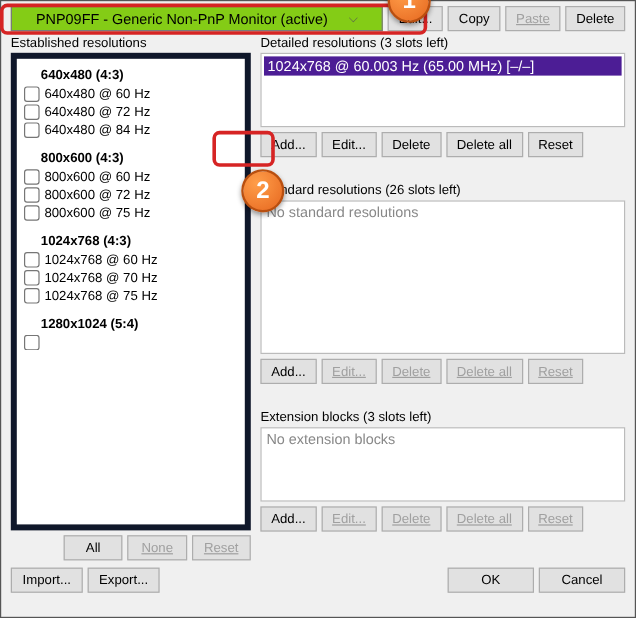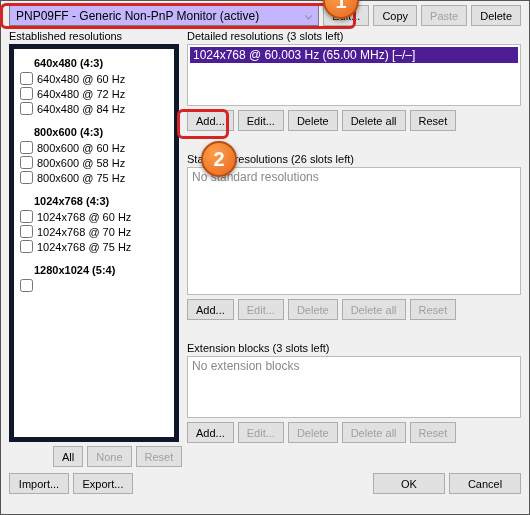--- a/index.html
+++ b/index.html
@@ -5,26 +5,26 @@
 * { box-sizing: border-box; margin: 0; padding: 0; }
 body { font-family: "Segoe UI", Tahoma, sans-serif; font-size: 11px; background: #fff; width: 530px; height: 515px; overflow: hidden; }
 .window { border: 1px solid #555; width: 530px; height: 515px; background: #f0f0f0; display: flex; flex-direction: column; }
 .titlebar { height: 30px; background: #fff; display: flex; align-items: center; border-bottom: 1px solid #ddd; }
 .title-icon { width: 16px; height: 11px; background: linear-gradient(to bottom, #5ab4e8, #2980c9); margin: 0 6px 0 8px; border: 1px solid #333; }
 .title { flex: 1; font-size: 12px; color: #000; }
 .winbtns { display: flex; }
 .winbtn { width: 45px; height: 29px; display: flex; align-items: center; justify-content: center; font-size: 13px; color: #000; }
 .content { flex: 1; padding: 4px 8px 8px 8px; position: relative; }
 .toprow { display: flex; gap: 4px; margin-bottom: 4px; }
-.monitor-select { flex: 1; height: 21px; border: 1px solid #7a7a7a; background: #c4b5fd; display: flex; align-items: center; padding: 0 6px; position: relative; font-size: 12px; }
+.monitor-select { flex: 1; height: 21px; border: 1px solid #7a7a7a; background: #84cc16; display: flex; align-items: center; padding: 0 20px; position: relative; font-size: 12px; }
 .monitor-select .chev { margin-left: auto; font-size: 10px; color: #555; }
 .btn { height: 21px; padding: 0 8px; border: 1px solid #adadad; background: #e1e1e1; font-size: 11px; display: inline-flex; align-items: center; justify-content: center; cursor: default; }
-.btn.disabled { color: #a0a0a0; }
+.btn.disabled { color: #a0a0a0; text-decoration: underline; }
 .columns { display: flex; gap: 8px; }
-.leftcol { width: 170px; }
+.leftcol { width: 200px; }
 .rightcol { flex: 1; }
 .section-label { font-size: 11px; color: #000; margin-bottom: 2px; }
 .leftbox { border: 5px solid #0f172a; background: #fff; height: 398px; padding: 4px 6px; overflow: hidden; }
 .res-head { font-weight: bold; padding: 4px 0 2px 14px; }
 .res-item { display: flex; align-items: center; padding: 1px 0; }
 .res-item input[type="checkbox"] { width: 13px; height: 13px; margin-right: 4px; }
 .leftbtns { display: flex; gap: 4px; margin-top: 4px; padding-left: 44px; }
 .leftbtns .btn { flex: 1; }
 .rightbox { border: 1px solid #bbb; background: #fff; padding: 2px; overflow: hidden; }
 .detailed-box { height: 62px; }
@@ -77,21 +77,21 @@
               <span>640x480 @ 84 Hz</span>
             </div>
             <div style="height: 6px;"></div>
             <div class="res-head">800x600 (4:3)</div>
             <div class="res-item">
               <input type="checkbox" style="">
               <span>800x600 @ 60 Hz</span>
             </div>
             <div class="res-item">
               <input type="checkbox" style="">
-              <span>800x600 @ 58 Hz</span>
+              <span>800x600 @ 72 Hz</span>
             </div>
             <div class="res-item">
               <input type="checkbox" style="">
               <span>800x600 @ 75 Hz</span>
             </div>
             <div style="height: 6px;"></div>
             <div class="res-head">1024x768 (4:3)</div>
             <div class="res-item">
               <input type="checkbox" style="">
               <span>1024x768 @ 60 Hz</span>

